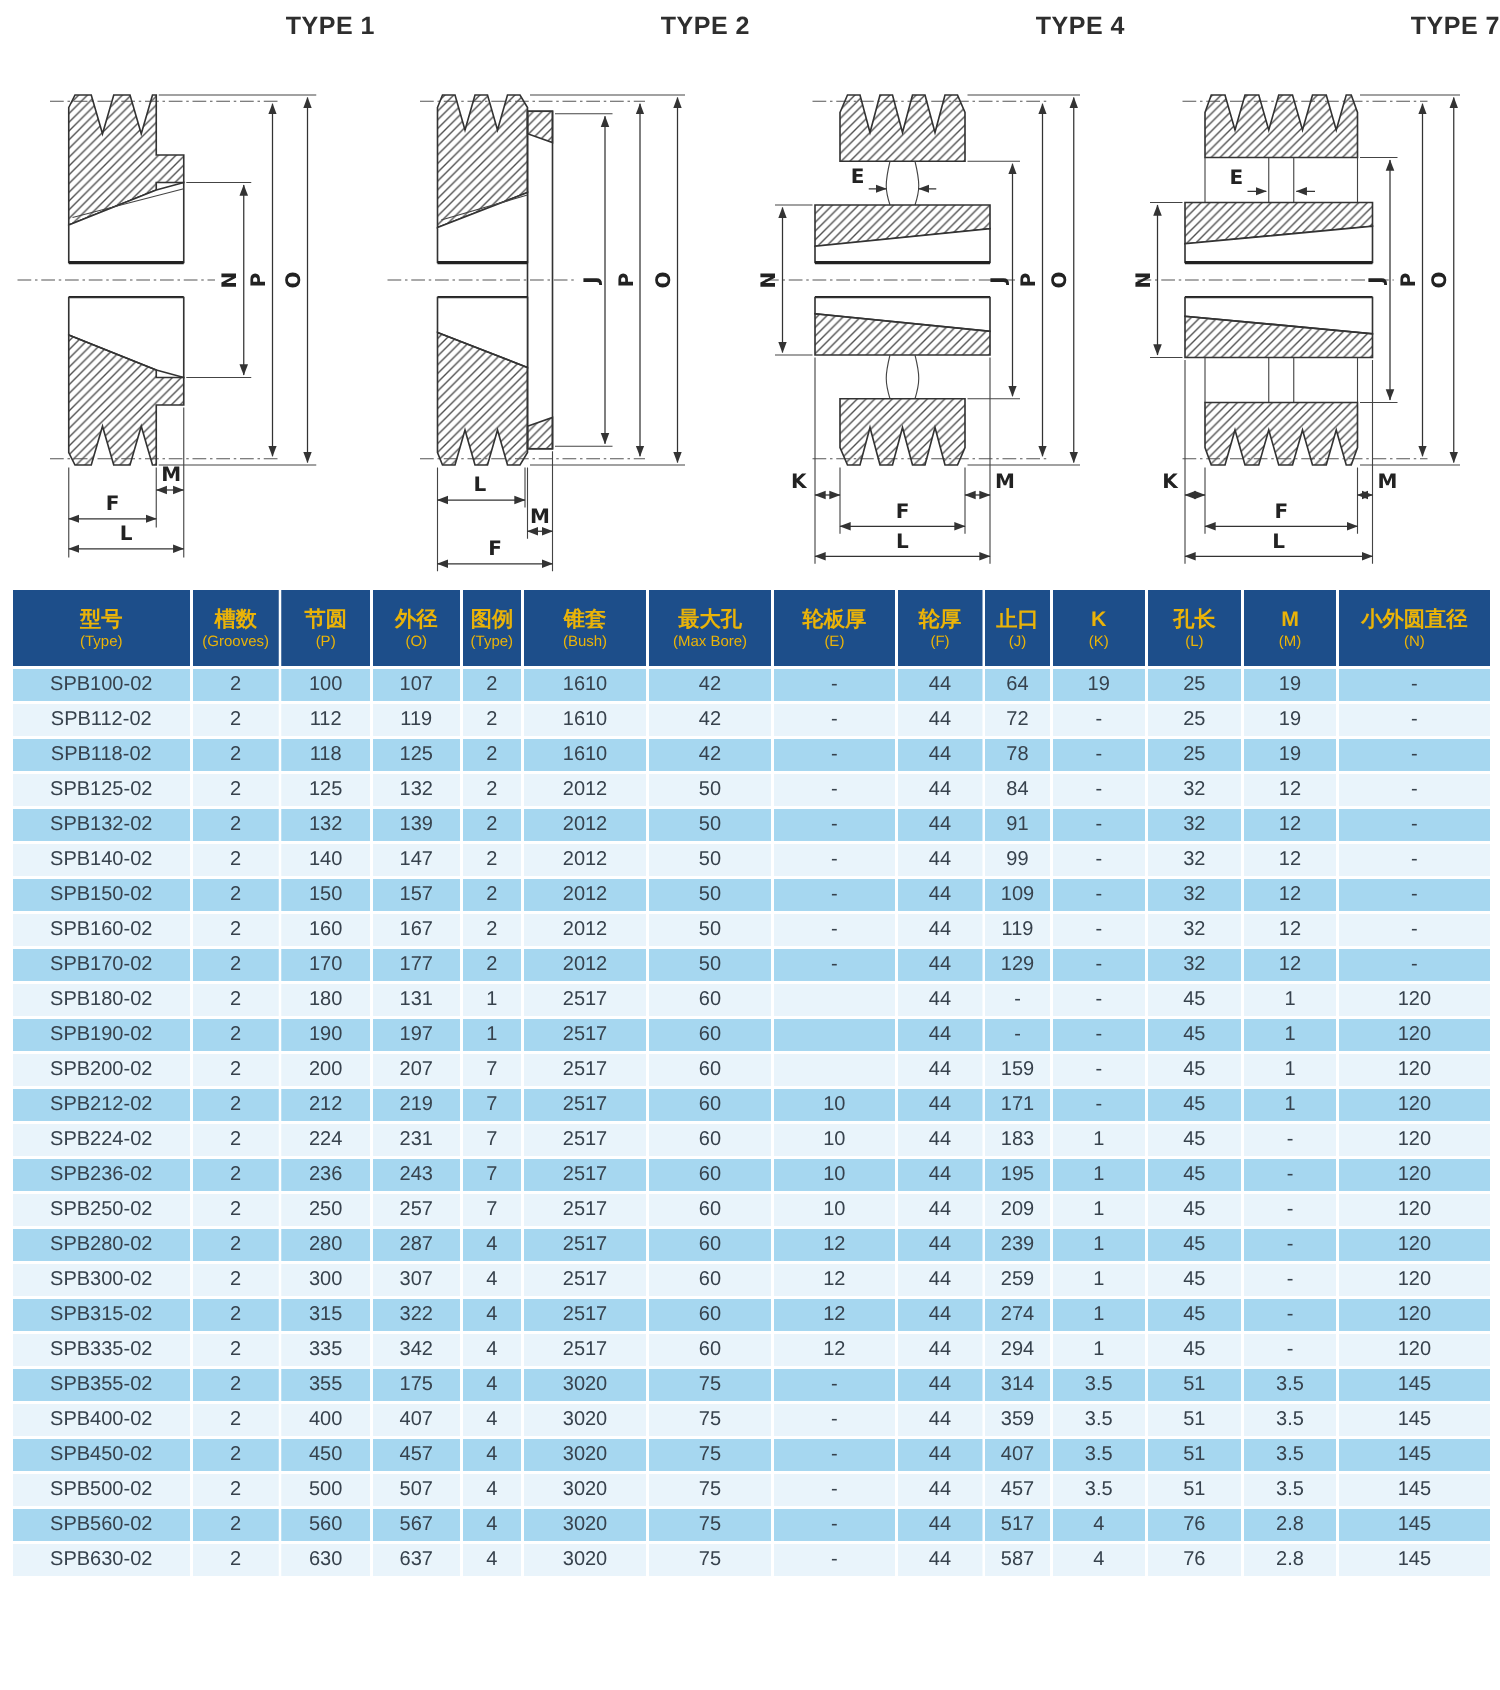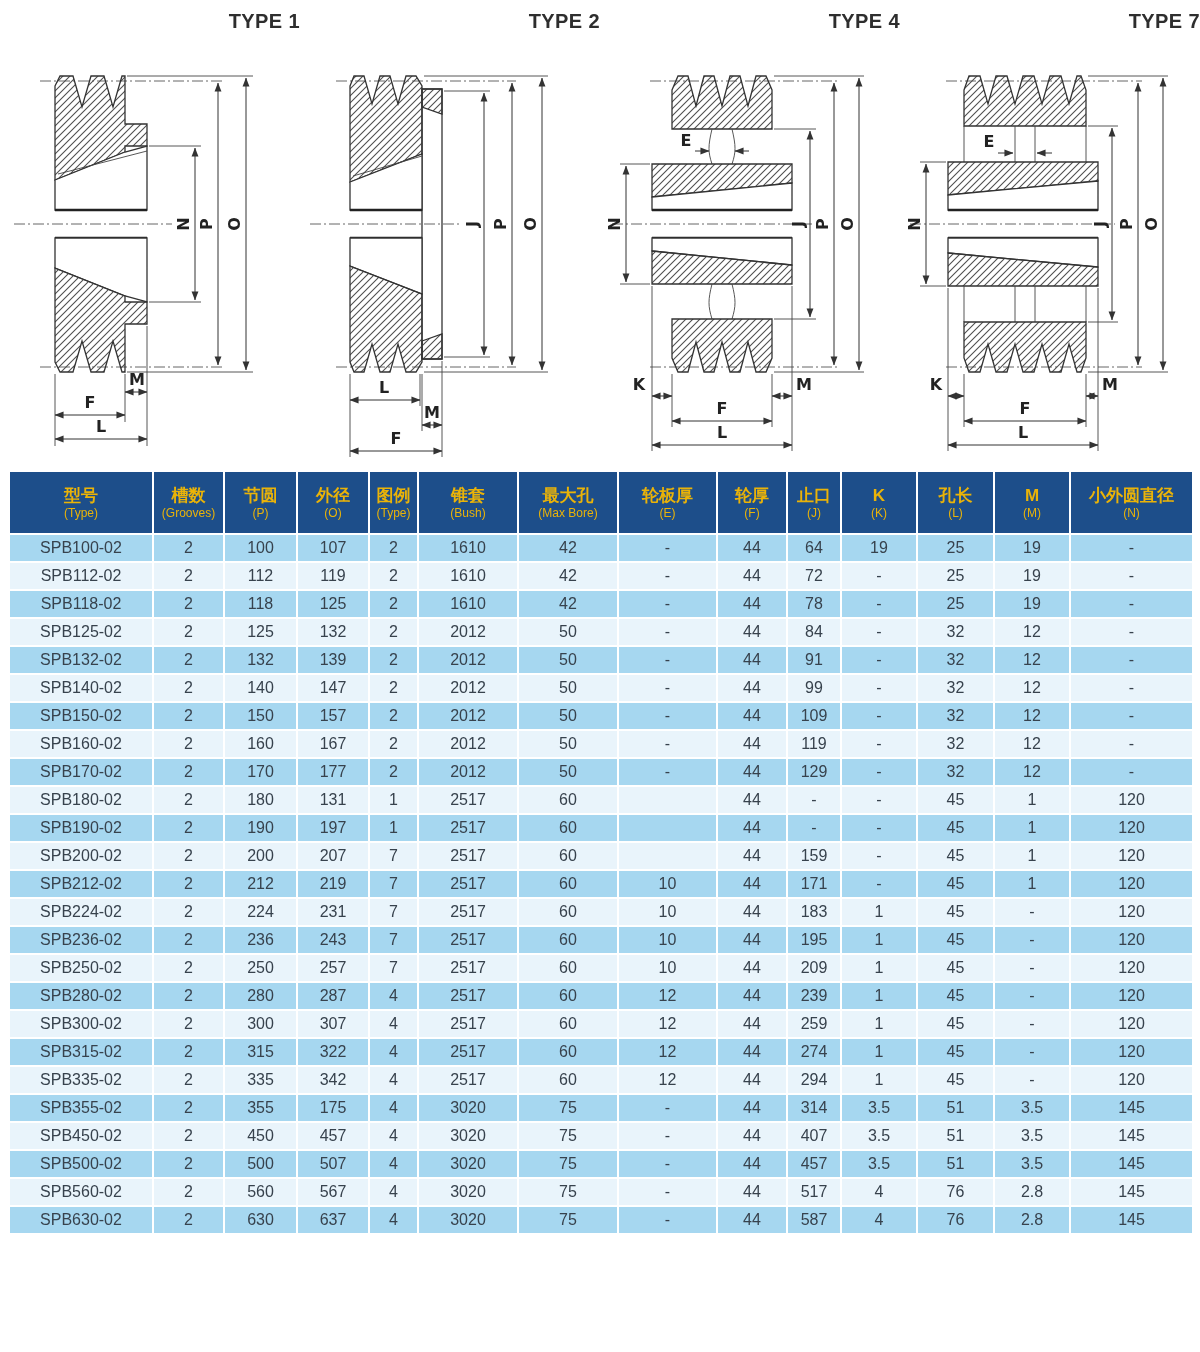--- a/index.html
+++ b/index.html
@@ -666,20 +666,36 @@
           <td>75</td>
           <td>-</td>
           <td>44</td>
           <td>314</td>
           <td>3.5</td>
           <td>51</td>
           <td>3.5</td>
           <td>145</td>
         </tr>
         <tr>
+          <td>SPB400-02</td>
+          <td>2</td>
+          <td>400</td>
+          <td>407</td>
+          <td>4</td>
+          <td>3020</td>
+          <td>75</td>
+          <td>-</td>
+          <td>44</td>
+          <td>359</td>
+          <td>3.5</td>
+          <td>51</td>
+          <td>3.5</td>
+          <td>145</td>
+        </tr>
+        <tr>
           <td>SPB450-02</td>
           <td>2</td>
           <td>450</td>
           <td>457</td>
           <td>4</td>
           <td>3020</td>
           <td>75</td>
           <td>-</td>
           <td>44</td>
           <td>407</td>

